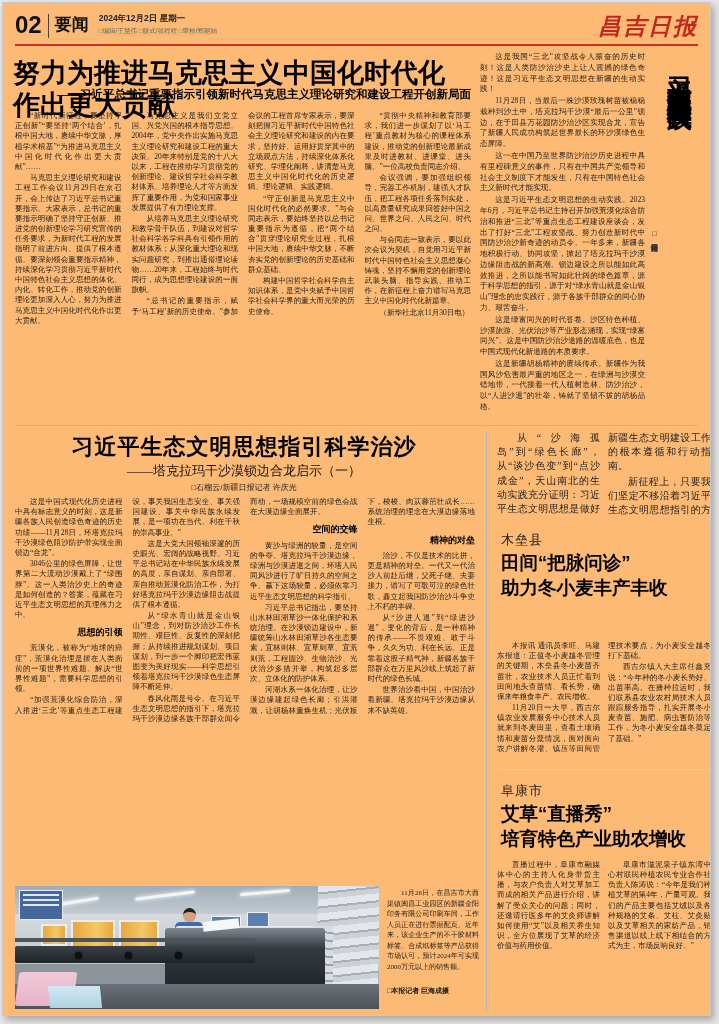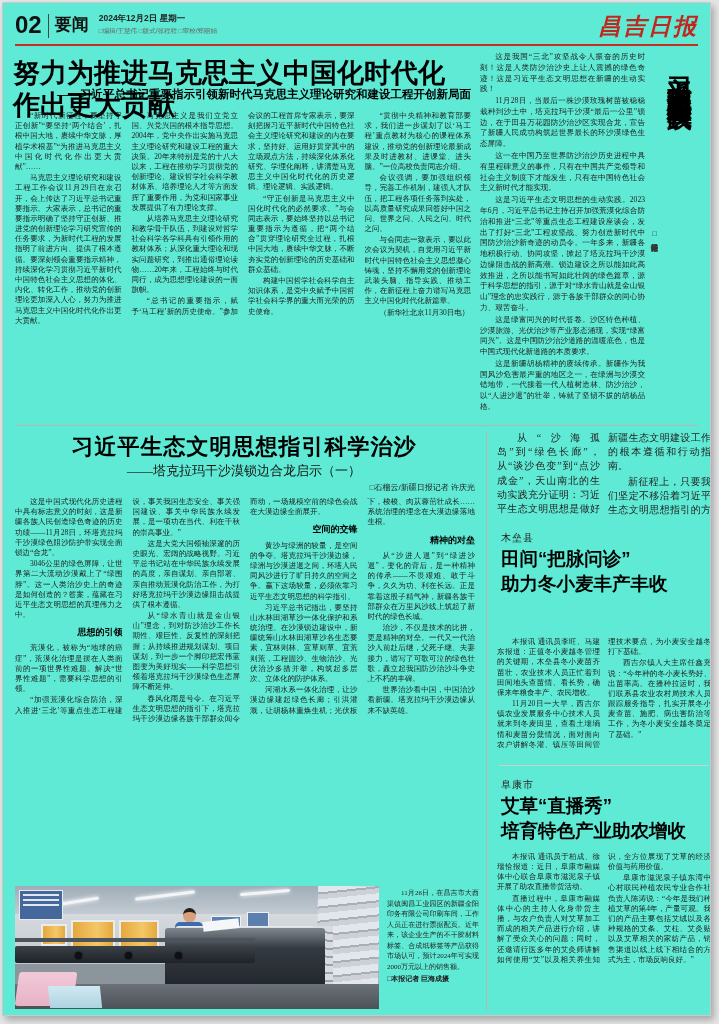--- a/index.html
+++ b/index.html
@@ -1,18 +1,18 @@
 <!DOCTYPE html>
 <html><head>
 <meta charset="utf-8">
 <style>
   * { margin:0; padding:0; box-sizing:border-box; }
   html,body { width:719px; height:1024px; }
   body { background:#e6e6e6; font-family:"Liberation Serif", serif; position:relative; overflow:hidden; }
-  .page { position:absolute; left:2px; top:2px; width:709px; height:1014px; background:#5eead4;
+  .page { position:absolute; left:2px; top:2px; width:709px; height:1014px; background:#fdba74;
           border:1px solid #c9c9c9; box-shadow:3px 4px 7px rgba(0,0,0,.28); overflow:hidden; }
 
   
   .hdr { position:absolute; left:12px; top:7px; right:12px; height:33px; }
   .pagenum { font-family:"Liberation Sans",sans-serif; font-size:24px; font-weight:700; color:#111; float:left; line-height:30px; }
   .hdr-div { float:left; width:1px; height:24px; background:#444; margin:4px 6px 0 6px; }
   .section-name { float:left; font-family:"Liberation Sans",sans-serif; font-size:17px; font-weight:700; line-height:30px; color:#111; }
   .hdr-meta { float:left; margin-left:10px; padding-top:3px; }
   .hdr-date { font-family:"Liberation Sans",sans-serif; font-size:8.5px; font-weight:700; color:#222; }
   .hdr-staff { font-family:"Liberation Sans",sans-serif; font-size:6.5px; color:#666; margin-top:2px; }
@@ -36,32 +36,32 @@
             font-family:"Liberation Sans",sans-serif; font-weight:900; font-size:25px; letter-spacing:2px; color:#000; }
   .vbyline { position:absolute; left:646px; top:226px; writing-mode:vertical-rl; font-size:7.5px; color:#333; }
 
   .hr-mid { position:absolute; left:12px; right:12px; top:422px; height:1px; background:#b5b5b5; }
   .vline-right { position:absolute; left:483px; top:428px; width:1px; height:580px; background:#b5b5b5; }
 
   
   .feat-headline { position:absolute; left:10px; top:429px; width:462px; text-align:center;
                    font-weight:900; font-size:22px; letter-spacing:1px; color:#000; }
   .feat-subhead { position:absolute; left:10px; top:459px; width:462px; text-align:center; font-size:13px; color:#111; }
-  .feat-byline { position:absolute; left:10px; top:479px; width:462px; text-align:right;
+  .feat-byline { position:absolute; left:10px; top:479px; width:462px; text-align:center;
                  font-family:"Liberation Sans",sans-serif; font-size:8px; color:#222; }
   .feature-body { position:absolute; left:12px; top:494px; width:460px; height:370px; overflow:hidden;
                   column-count:4; column-gap:10px; font-size:7.5px; line-height:1.36; text-align:justify; color:#1c1c1c; }
   .colhead { font-family:"Liberation Sans",sans-serif; font-size:9px; font-weight:700; text-align:right;
              text-indent:0; margin:6px 0 5px; color:#000; }
 
   
   .right-col { position:absolute; left:494px; top:428px; width:214px; }
   .cont-body { column-count:2; column-gap:8px; height:88px; overflow:hidden;
                font-size:10px; line-height:1.42; text-align:justify; color:#222; }
-  .kicker { font-size:10px; color:#222; margin:12px 0 2px 4px; letter-spacing:1px; }
+  .kicker { font-size:13px; color:#222; margin:12px 0 2px 4px; letter-spacing:1px; }
   .news-headline { font-family:"Liberation Sans",sans-serif; font-weight:700; font-size:18.5px; line-height:1.35; color:#000; margin-left:4px; }
   .news-body { column-count:2; column-gap:8px; overflow:hidden; margin-top:8px;
                font-size:7.5px; line-height:1.36; text-align:justify; color:#1c1c1c; }
   .body-mulei { height:118px;margin-top:40px; }
   .body-fukang { height:186px; }
   .news-sep { height:1px; background:#cfcfcf; margin:10px 2px 0 2px; }
 
   
   .photo { position:absolute; left:12px; top:883px; width:364px; height:123px; overflow:hidden; background:#8d959c; }
   .ph { position:absolute; }
@@ -86,21 +86,21 @@
                     background:linear-gradient(#3e6cb0,#34588f); }
   .ph-paper-white { left:188px; top:34px; width:36px; height:10px; background:#f4f6f7; transform:rotate(-6deg); }
   .ph-floor { left:0; top:98px; width:100%; height:25px; background:linear-gradient(#6b7178,#4c5258); }
   .ph-paper-pink { left:2px; top:86px; width:58px; height:34px; background:linear-gradient(#f2c9d8,#e6b3c6); transform:skewX(-8deg); border-radius:3px; }
   .ph-paper-cyan { left:34px; top:100px; width:52px; height:22px; background:linear-gradient(#cfe9f2,#aed3e0); transform:skewX(6deg); }
   .ph-poster { background:#5b7fae; border:1px solid #eef2f6; }
 
   .caption { position:absolute; left:384px; top:885px; width:92px; height:120px; overflow:hidden;
              font-size:7px; line-height:1.5; text-align:justify; color:#222; }
   .caption .cap-text { text-indent:2em; }
-  .caption .cap-credit { font-weight:700; margin-top:2px; }
+  .caption .cap-credit { font-weight:700; margin-top:14px; }
 </style>
 </head>
 <body>
 
 <div class="page">
 
   <div class="hdr">
     <div class="pagenum">02</div>
     <div class="hdr-div"></div>
     <div class="section-name">要闻</div>
@@ -152,22 +152,22 @@
       <p>荒漠化，被称为“地球的癌症”，荒漠化治理是摆在人类面前的一项世界性难题。解决“世界性难题”，需要科学思想的引领。</p>
       <p>“加强荒漠化综合防治，深入推进‘三北’等重点生态工程建设，事关我国生态安全、事关强国建设、事关中华民族永续发展，是一项功在当代、利在千秋的崇高事业。”</p>
       <p>这是大党大国领袖深邃的历史眼光、宏阔的战略视野。习近平总书记站在中华民族永续发展的高度，亲自谋划、亲自部署、亲自推动荒漠化防治工作，为打好塔克拉玛干沙漠边缘阻击战提供了根本遵循。</p>
       <p>从“绿水青山就是金山银山”理念，到对防沙治沙工作长期性、艰巨性、反复性的深刻把握；从持续推进规划谋划、项目谋划，到一步一个脚印把宏伟蓝图变为美好现实——科学思想引领着塔克拉玛干沙漠绿色生态屏障不断延伸。</p>
       <p>春风化雨是号令。在习近平生态文明思想的指引下，塔克拉玛干沙漠边缘各族干部群众闻令而动，一场规模空前的绿色会战在大漠边缘全面展开。</p>
       <h4 class="colhead">空间的交锋</h4>
       <p>黄沙与绿洲的较量，是空间的争夺。塔克拉玛干沙漠边缘，绿洲与沙漠进退之间，环塔人民同风沙进行了旷日持久的空间之争。赢下这场较量，必须依靠习近平生态文明思想的科学指引。</p>
       <p>习近平总书记指出，要坚持山水林田湖草沙一体化保护和系统治理。在沙漠锁边建设中，新疆统筹山水林田湖草沙各生态要素，宜林则林、宜草则草、宜荒则荒，工程固沙、生物治沙、光伏治沙多措并举，构筑起多层次、立体化的防护体系。</p>
       <p>河湖水系一体化治理，让沙漠边缘建起绿色长廊；引洪灌溉，让胡杨林重焕生机；光伏板下，梭梭、肉苁蓉茁壮成长……系统治理的理念在大漠边缘落地生根。</p>
       <h4 class="colhead">精神的对垒</h4>
+      <p>治沙，不仅是技术的比拼，更是精神的对垒。一代又一代治沙人前赴后继，父死子继、夫妻接力，谱写了可歌可泣的绿色壮歌，矗立起我国防沙治沙斗争史上不朽的丰碑。</p>
       <p>从“沙进人退”到“绿进沙退”，变化的背后，是一种精神的传承——不畏艰难、敢于斗争，久久为功、利在长远。正是靠着这股子精气神，新疆各族干部群众在万里风沙线上筑起了新时代的绿色长城。</p>
-      <p>治沙，不仅是技术的比拼，更是精神的对垒。一代又一代治沙人前赴后继，父死子继、夫妻接力，谱写了可歌可泣的绿色壮歌，矗立起我国防沙治沙斗争史上不朽的丰碑。</p>
       <p>世界治沙看中国，中国治沙看新疆。塔克拉玛干沙漠边缘从来不缺英雄。</p>
     </div>
 
   <div class="right-col">
     <div class="cont-body">
         <p>从“沙海孤岛”到“绿色长廊”，从“谈沙色变”到“点沙成金”，天山南北的生动实践充分证明：习近平生态文明思想是做好新疆生态文明建设工作的根本遵循和行动指南。</p>
         <p>新征程上，只要我们坚定不移沿着习近平生态文明思想指引的方向前进，接续奋斗、久久为功，就一定能把祖国的万里河山装扮得更加多姿多彩，创造更多令世界惊叹的绿色奇迹。</p>
       </div>
 
     <div>
@@ -185,21 +185,20 @@
 
     <div class="news-sep"></div>
 
     <div>
       <div class="kicker">阜康市</div>
       <div class="news-headline">
         <div>艾草“直播秀”</div>
         <div>培育特色产业助农增收</div>
       </div>
       <div class="news-body body-fukang">
-          <p>本报讯 通讯员于柏成、徐瑞恰报道：近日，阜康市融媒体中心联合阜康市滋泥泉子镇开展了助农直播带货活动。</p>
           <p>直播过程中，阜康市融媒体中心的主持人化身带货主播，与农户负责人对艾草加工而成的相关产品进行介绍，讲解了受众关心的问题；同时，还邀请行医多年的艾灸师讲解如何使用“艾”以及相关养生知识，全方位展现了艾草的经济价值与药用价值。</p>
           <p>阜康市滋泥泉子镇东湾中心村联民种植农民专业合作社负责人陈涛说：“今年是我们种植艾草的第4年，产量可观。我们的产品主要包括艾绒以及各种规格的艾条、艾柱、艾灸贴以及艾草相关的家纺产品，销售渠道以线上线下相结合的方式为主，市场反响良好。”</p>
         </div>
     </div>
   </div>
 
   <div class="photo">
     <div class="ph ph-ceiling"></div>
     <div class="ph ph-light" style="left:120px;top:8px;width:60px;transform:rotate(-7deg);"></div>
     <div class="ph ph-light" style="left:225px;top:5px;width:50px;transform:rotate(-5deg);"></div>

